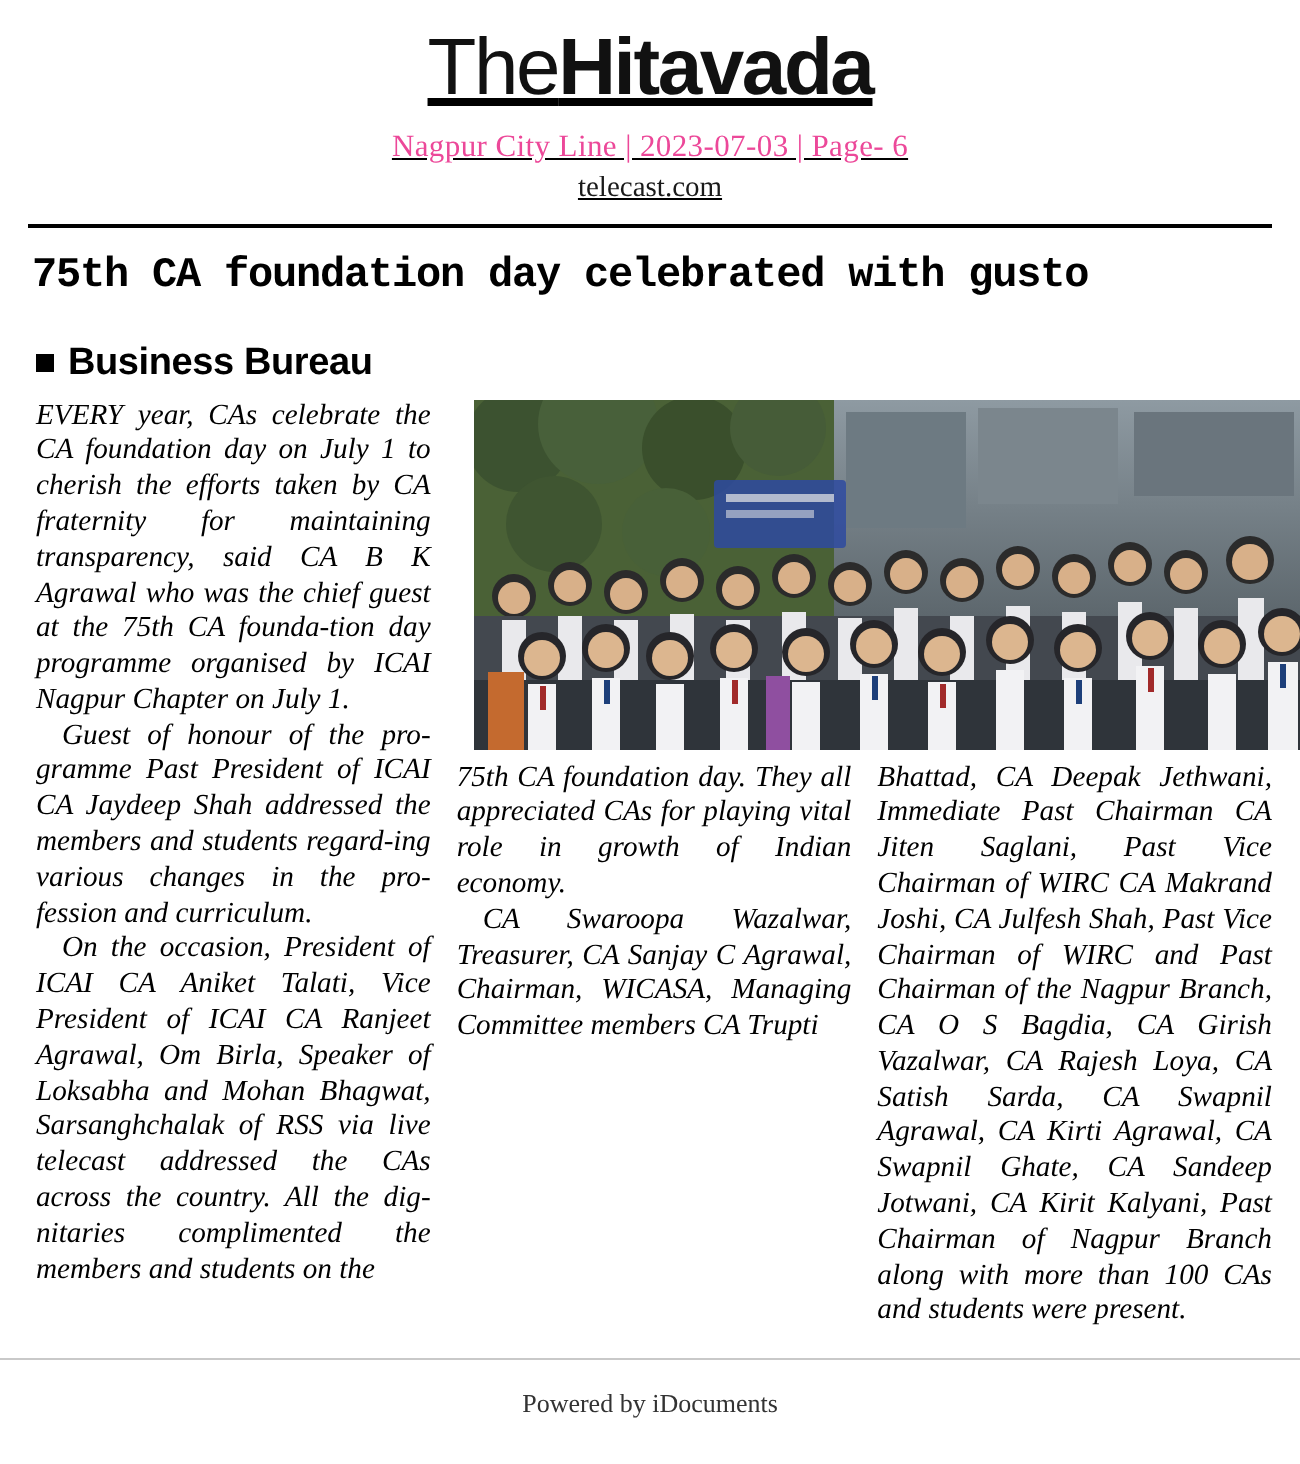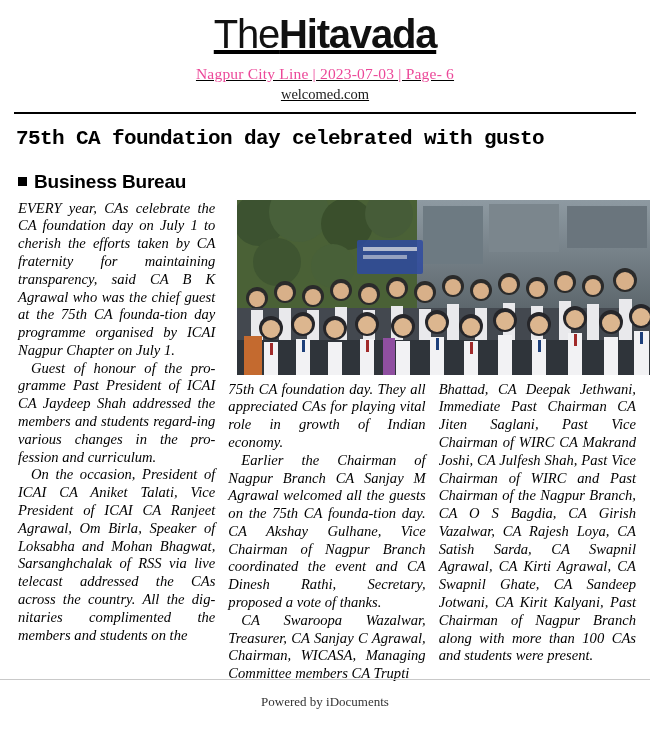--- a/index.html
+++ b/index.html
@@ -161,21 +161,21 @@
   }
 </style>
 </head>
 <body>
 
 <div class="page">
 
   <div class="masthead">
     <div class="masthead-title"><span class="thin">The</span><span>Hitavada</span></div>
     <div class="masthead-line">Nagpur City Line  |  2023-07-03  |  Page- 6</div>
-    <div class="masthead-site">welcomed.com</div>
+    <div class="masthead-site">telecast.com</div>
   </div>
 
   <div class="rule"></div>
 
   <div class="headline">75th CA foundation day celebrated with gusto</div>
 
   <div class="byline">
     <div class="byline-square"></div>
     <div class="byline-text">Business Bureau</div>
   </div>
@@ -331,21 +331,20 @@
 
     <div class="cols">
       <div class="col col-1">
         <p class="first">EVERY year, CAs celebrate the CA foundation day on July 1 to cherish the efforts taken by CA fraternity for maintaining transparency, said CA B K Agrawal who was the chief guest at the 75th CA founda-tion day programme organised by ICAI Nagpur Chapter on July 1.</p>
         <p>Guest of honour of the pro-gramme Past President of ICAI CA Jaydeep Shah addressed the members and students regard-ing various changes in the pro-fession and curriculum.</p>
         <p>On the occasion, President of ICAI CA Aniket Talati, Vice President of ICAI CA Ranjeet Agrawal, Om Birla, Speaker of Loksabha and Mohan Bhagwat, Sarsanghchalak of RSS via live telecast addressed the CAs across the country. All the dig-nitaries complimented the members and students on the</p>
       </div>
       <div class="col col-2">
         <div class="spacer-photo"></div>
         <p class="first">75th CA foundation day. They all appreciated CAs for playing vital role in growth of Indian economy.</p>
-        <p>Earlier the Chairman of Nagpur Branch CA Sanjay M Agrawal welcomed all the guests on the 75th CA founda-tion day. CA Akshay Gulhane, Vice Chairman of Nagpur Branch coordinated the event and CA Dinesh Rathi, Secretary, proposed a vote of thanks.</p>
         <p>CA Swaroopa Wazalwar, Treasurer, CA Sanjay C Agrawal, Chairman, WICASA, Managing Committee members CA Trupti</p>
       </div>
       <div class="col col-3">
         <div class="spacer-photo"></div>
         <p class="first">Bhattad, CA Deepak Jethwani, Immediate Past Chairman CA Jiten Saglani, Past Vice Chairman of WIRC CA Makrand Joshi, CA Julfesh Shah, Past Vice Chairman of WIRC and Past Chairman of the Nagpur Branch, CA O S Bagdia, CA Girish Vazalwar, CA Rajesh Loya, CA Satish Sarda, CA Swapnil Agrawal, CA Kirti Agrawal, CA Swapnil Ghate, CA Sandeep Jotwani, CA Kirit Kalyani, Past Chairman of Nagpur Branch along with more than 100 CAs and students were present.</p>
       </div>
     </div>
   </div>
 
   <div class="footer-rule"></div>

